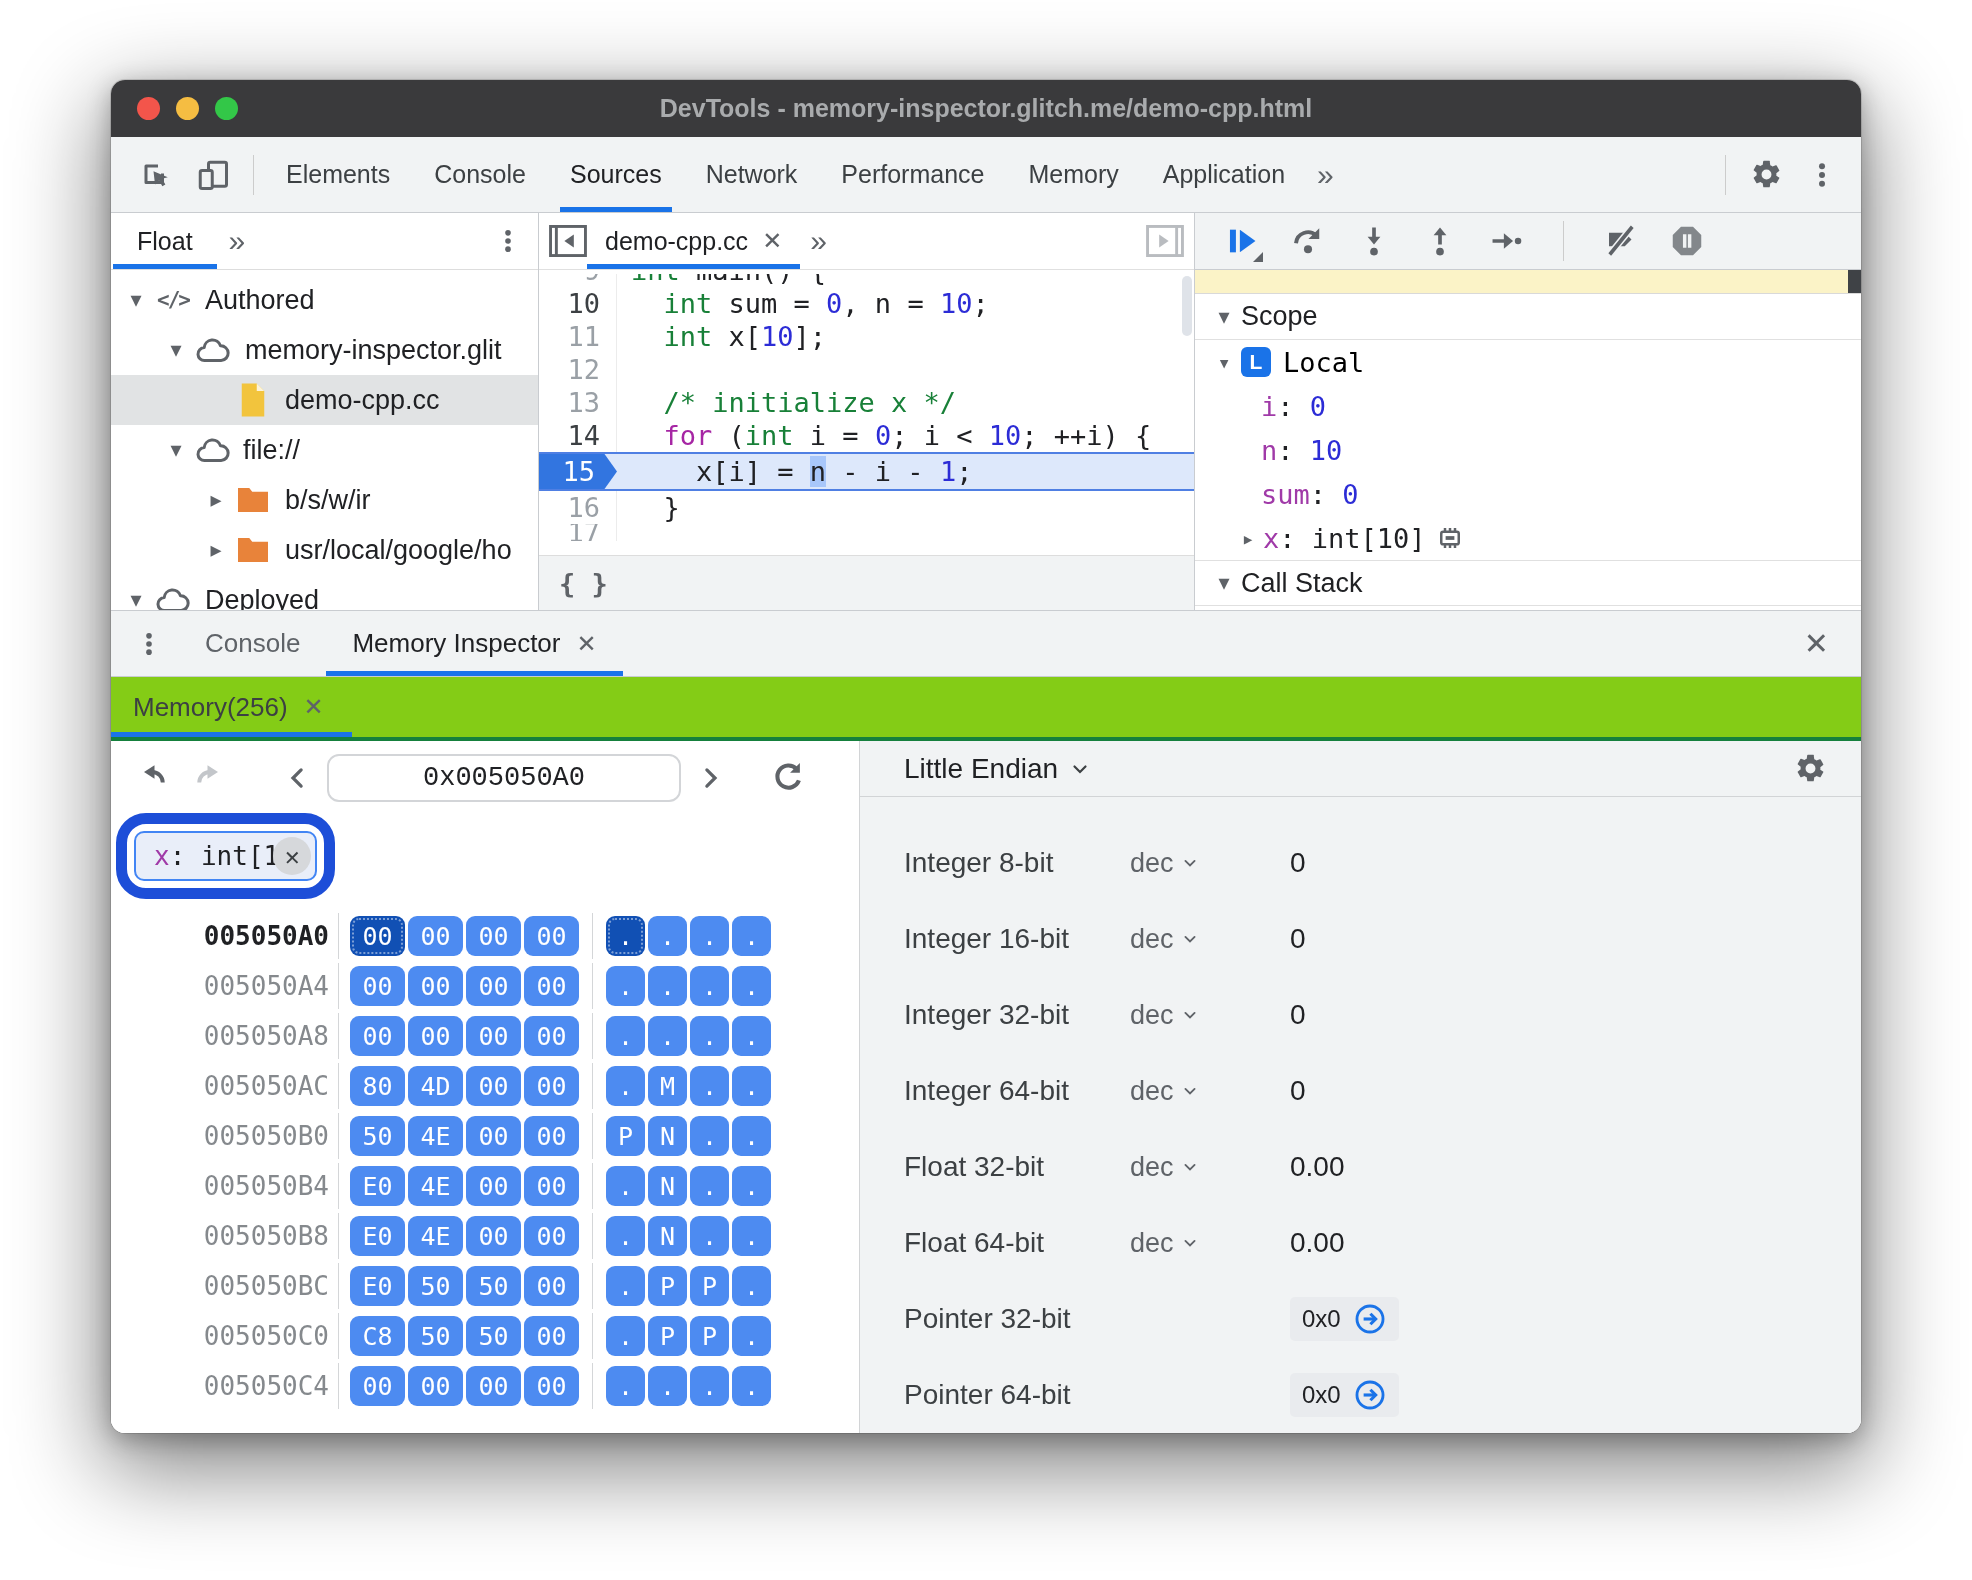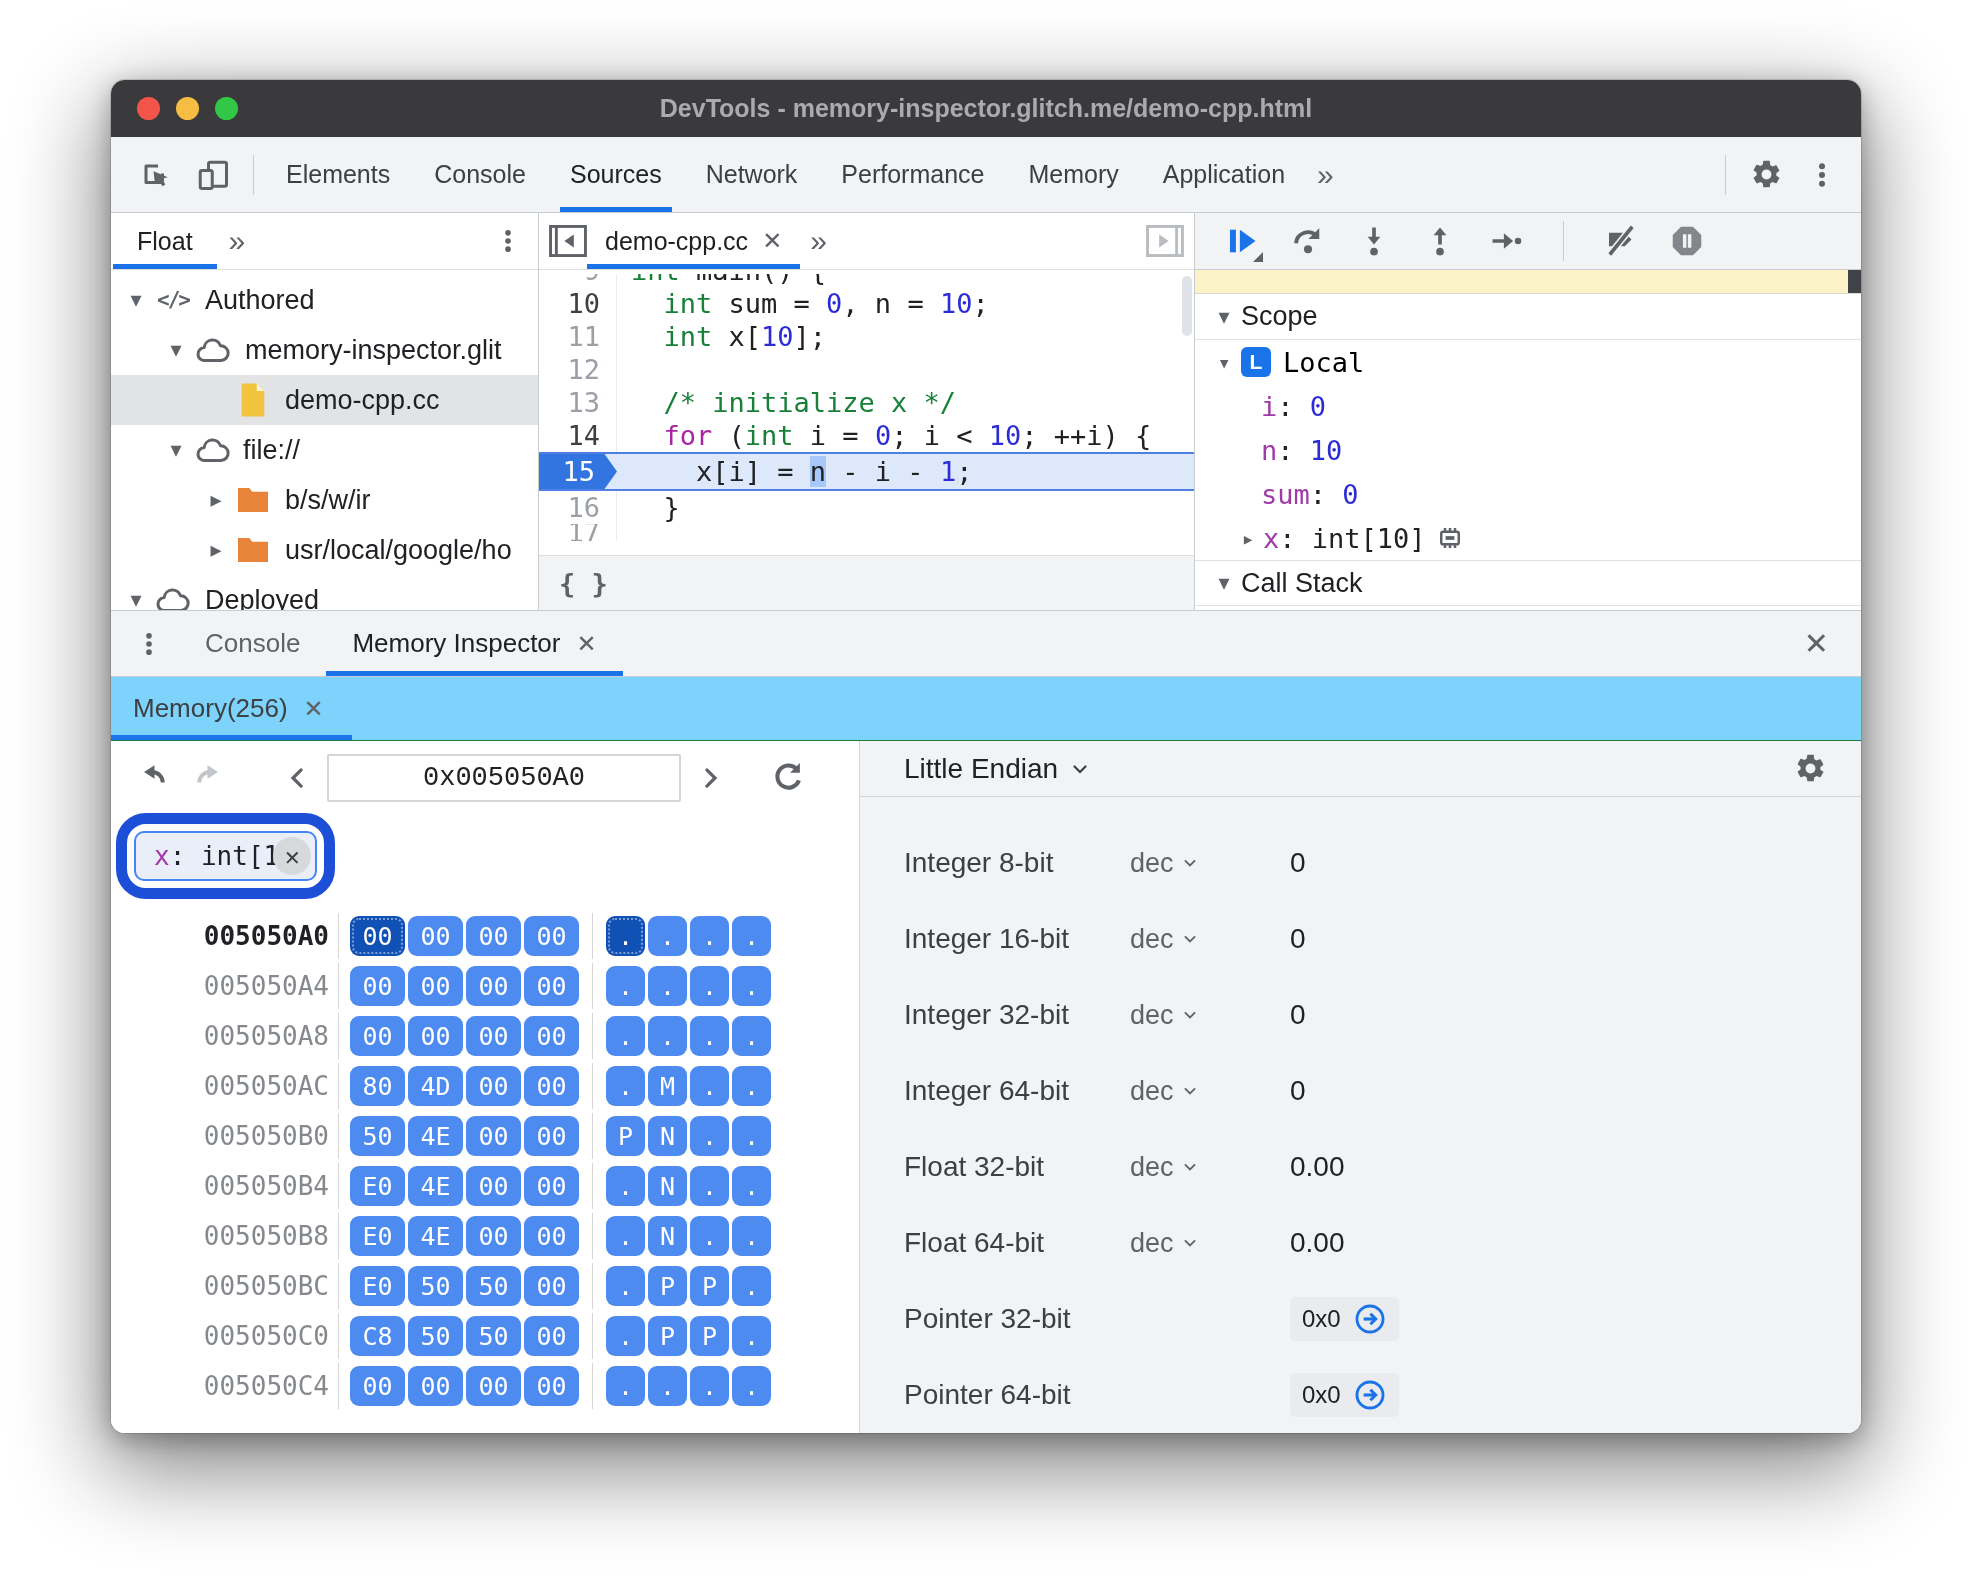--- a/index.html
+++ b/index.html
@@ -82,28 +82,28 @@
           font-family:"Liberation Sans",sans-serif;font-size:21px;font-weight:bold;margin:0 12px 0 2px}
   .vname{color:#a03aa8}.vval{color:#2c2cd6}.vobj{color:#202124}
   .cs-head{border-top:1px solid #e0e0e0}
 
   
   .drawer{height:823px;border-top:1px solid #c9ccd0;display:flex;flex-direction:column;background:#fff}
   .drawer-tabs{height:66px;background:#f1f3f4;border-bottom:1px solid #c9ccd0;display:flex;align-items:center}
   .dtab{height:100%;display:flex;align-items:center;gap:16px;padding:0 26px;font-size:26px;color:#5f6368;position:relative}
   .dtab.active{color:#202124}
   .dtab.active::after{content:"";position:absolute;left:0;right:0;bottom:0;height:5px;background:#1a73e8}
-  .mem-tabs{height:64px;background:#7dd3fc;border-bottom:1px solid #15803d;display:flex;align-items:center}
+  .mem-tabs{height:64px;background:#84cc16;border-bottom:4px solid #15803d;display:flex;align-items:center}
   .mtab{height:100%;display:flex;align-items:center;gap:16px;padding:0 28px 0 22px;font-size:26px;color:#3c4043;position:relative}
   .mtab::after{content:"";position:absolute;left:0;right:0;bottom:0;height:5px;background:#1a73e8}
 
   .mem-content{flex:1;display:flex;overflow:hidden}
   .mem-left{width:748px;background:#fff;position:relative}
   .mem-toolbar{position:absolute;left:24px;top:12px;height:50px;display:flex;align-items:center}
-  .addr-input{width:354px;height:48px;border:2px solid #d3d5d8;background:#fff;border-radius:2px;text-align:center;
+  .addr-input{width:354px;height:48px;border:2px solid #d3d5d8;background:#fff;border-radius:12px;text-align:center;
       font-family:"Liberation Mono",monospace;font-size:27px;color:#202124;outline:none}
   .ring{position:absolute;left:5px;top:72px;border:11px solid #1d4ed8;border-radius:30px;padding:7px;background:#fff}
   .chip{display:flex;align-items:center;background:#e9eef9;border:2px solid #4285f4;border-radius:10px;height:50px;padding:0 4px 0 18px;
       font-family:"DejaVu Sans Mono",monospace;font-size:26px;color:#202124;white-space:pre}
   .chip .cx{color:#a03aa8}
   .chip-close{width:38px;height:38px;border-radius:50%;background:#d6d8db;display:flex;align-items:center;justify-content:center;
       color:#3c4043;font-size:25px;margin-left:-6px}
   .mem-grid{position:absolute;left:0;top:170px;width:100%}
   .mrow{display:flex;align-items:center;height:50px}
   .maddr{width:218px;text-align:right;font-family:"DejaVu Sans Mono",monospace;font-size:26px;color:#85898d}

